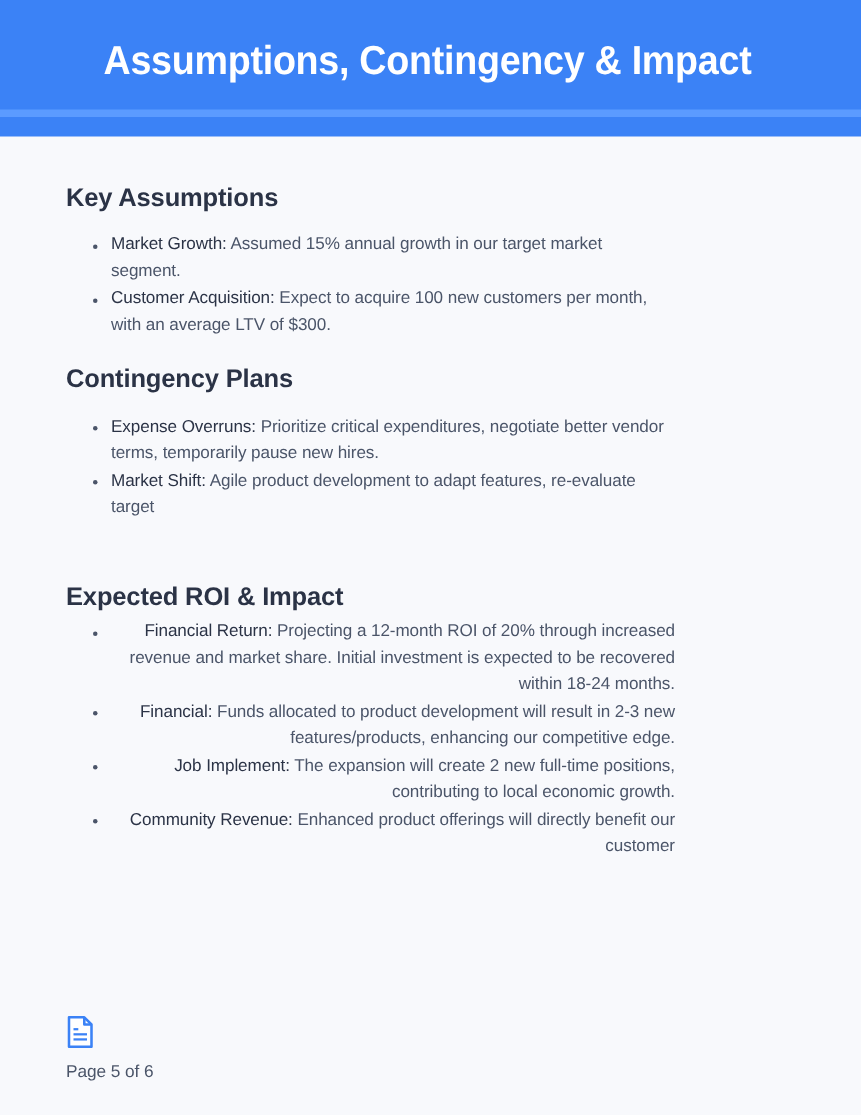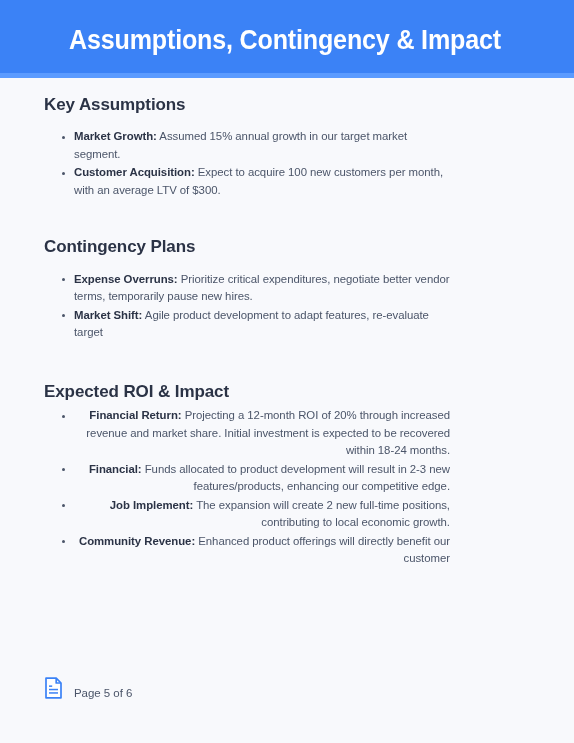--- a/index.html
+++ b/index.html
@@ -14,21 +14,21 @@
     overflow: hidden;
     position: relative;
   }
 
   
   .header-banner {
     position: absolute;
     top: 0;
     left: 0;
     width: 574px;
-    height: 73px;
+    height: 91px;
     background: #3b82f6;
     box-sizing: border-box;
   }
   .header-title {
     position: absolute;
     left: 69px;
     top: 27px;
     font-family: "Liberation Sans Narrow", "Liberation Sans", sans-serif;
     font-size: 27px;
     font-weight: bold;
@@ -44,38 +44,38 @@
     top: 73px;
     left: 0;
     width: 574px;
     height: 5px;
     background: #5b9bff;
   }
 
   
   .content {
     position: absolute;
-    top: 65px;
+    top: 92px;
     left: 0;
     width: 494px;
     padding: 0;
   }
   .section {
     padding: 0 44px 0 44px;
   }
   .section-heading {
     font-size: 17px;
     font-weight: bold;
     color: #2b3346;
     margin: 0;
     line-height: 1.2;
     letter-spacing: -0.1px;
   }
   .sec-key-assumptions { margin-top: 30px; }
-  .sec-contingency     { margin-top: 38px; }
+  .sec-contingency     { margin-top: 17px; }
   .sec-roi             { margin-top: 40px; }
 
   .bullet-list {
     list-style: none;
     margin: 0;
     padding: 0;
   }
   .list-gap-normal { margin-top: 13px; }
   .list-gap-tight  { margin-top: 5px; text-align: right; }
 
@@ -92,32 +92,33 @@
     content: "";
     position: absolute;
     left: 18px;
     top: 7.5px;
     width: 3px;
     height: 3px;
     border-radius: 50%;
     background: #4b5569;
   }
   .bullet-term {
-    font-weight: bold;
+    font-weight: normal;
     color: #2b3346;
   }
 
   
   .footer {
     position: absolute;
     left: 44px;
     top: 677px;
     display: flex;
-    align-items: flex-end;
+    align-items: flex-start;
     gap: 11px;
+    flex-direction: column;
   }
   .footer-icon {
     width: 19px;
     height: 22px;
     display: block;
   }
   .footer-text {
     font-size: 11.5px;
     color: #4b5569;
     letter-spacing: -0.05px;

